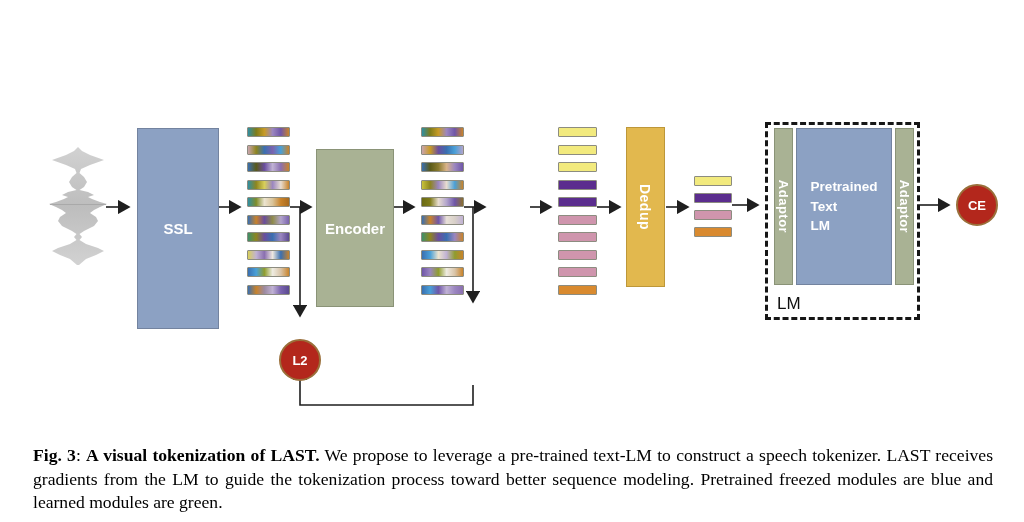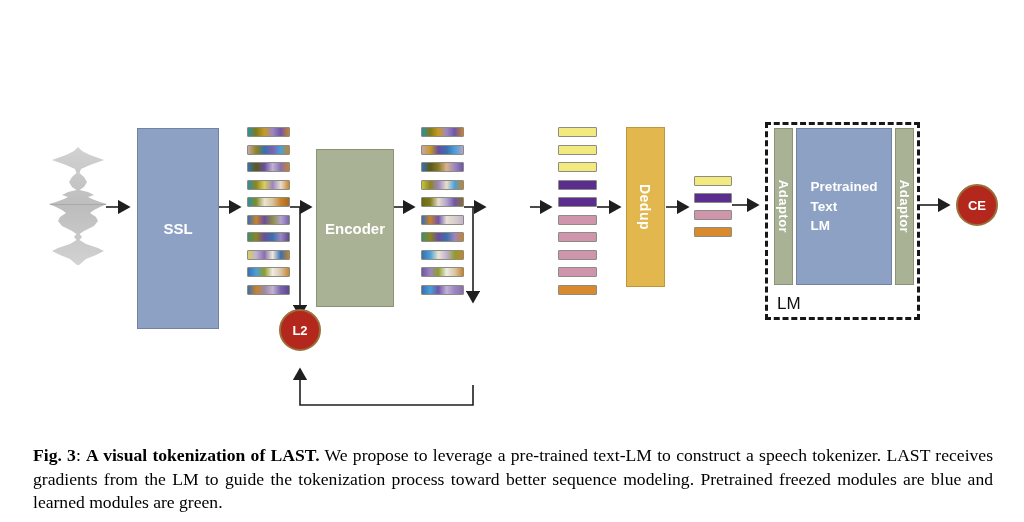--- a/index.html
+++ b/index.html
@@ -147,21 +147,21 @@
   </div>
 
   <div class="block green" style="left:895px;top:128px;width:19px;height:157px;font-size:13px;">
     <span class="vlabel">Adaptor</span>
   </div>
 
   <div class="circle" style="left:956px;top:184px;">
     <span>CE</span>
   </div>
 
-  <div class="circle" style="left:279px;top:309px;">
+  <div class="circle" style="left:279px;top:339px;">
     <span>L2</span>
   </div>
 
 
 </div>
 
 <p class="caption">
   <b>Fig. 3</b><span>: </span><b>A visual tokenization of LAST.</b><span> We propose to leverage a pre-trained text-LM to construct a speech tokenizer.  LAST receives gradients from the LM to guide the tokenization process toward better sequence modeling. Pretrained freezed modules are blue and learned modules are green.</span>
 </p>
 

